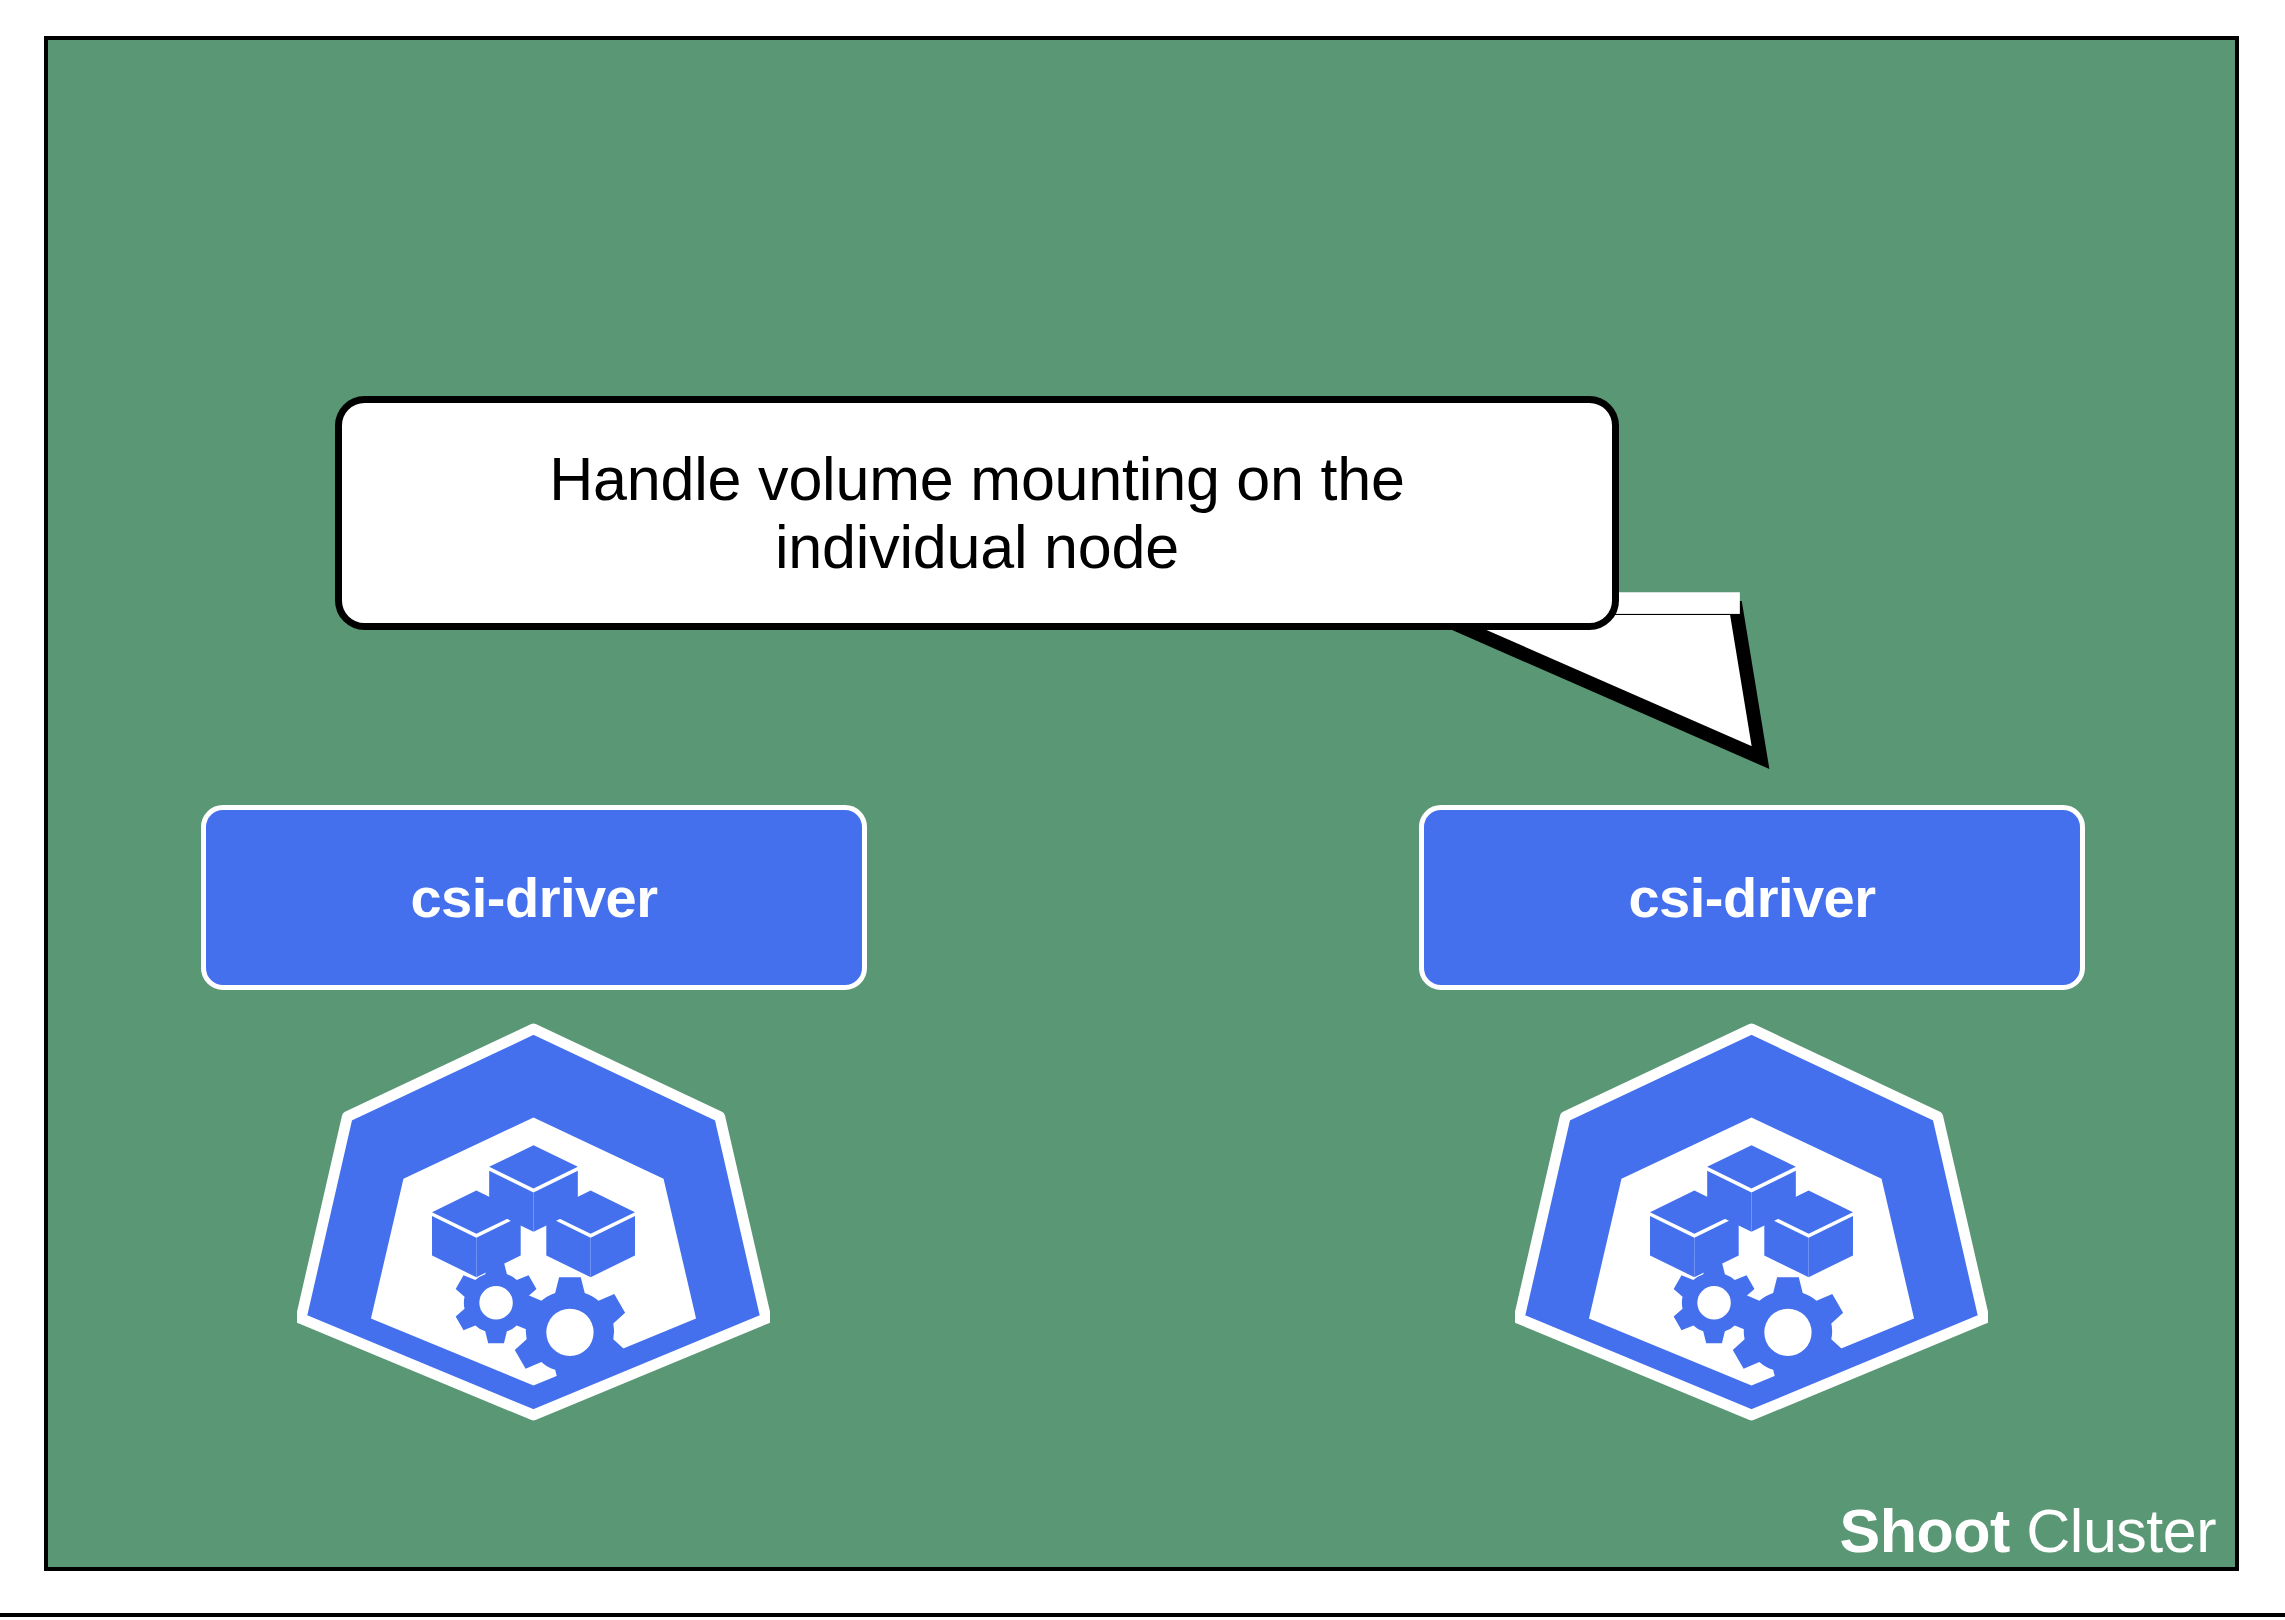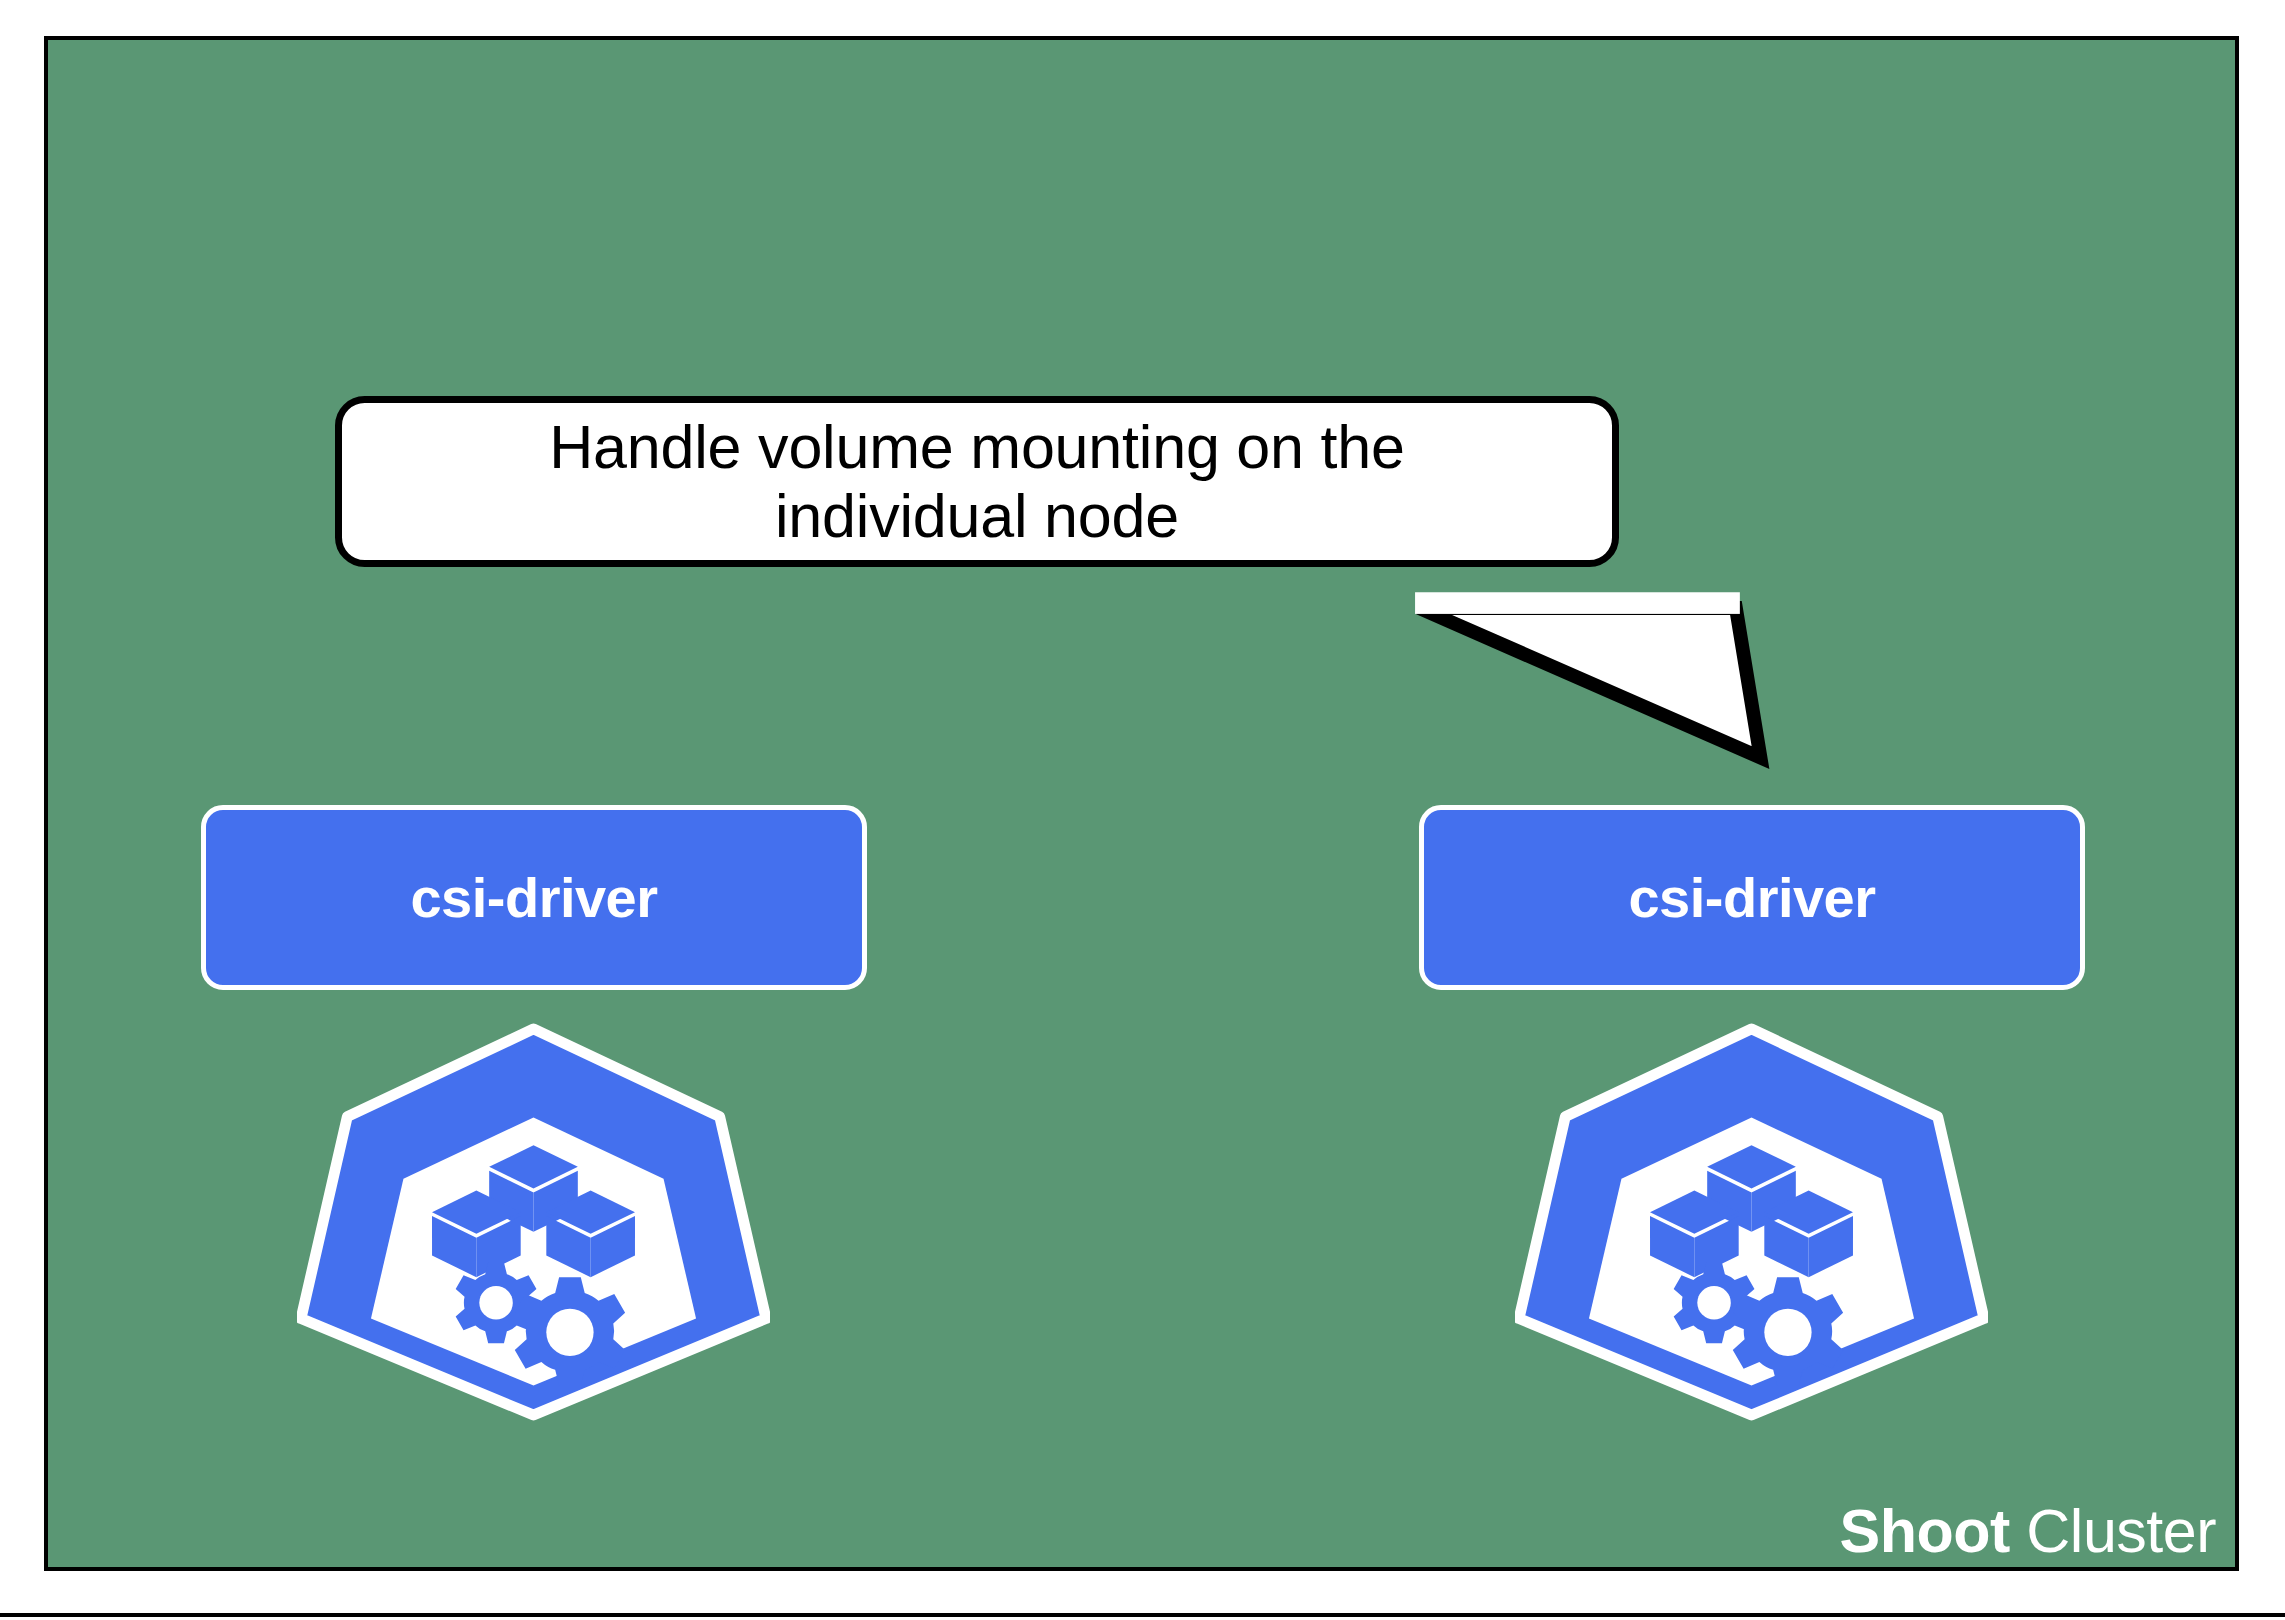--- a/index.html
+++ b/index.html
@@ -39,21 +39,21 @@
     left: 335px;
     top: 396px;
     width: 1284px;
     height: 231px;
   }
   #callout-body {
     position: absolute;
     left: 0;
     top: 0;
     width: 1284px;
-    height: 171px;
+    height: 234px;
     background: #ffffff;
     border: 7.9px solid #000000;
     border-radius: 29.6px;
     box-sizing: border-box;
     display: flex;
     align-items: center;
     justify-content: center;
   }
   #callout-text {
     font-size: 61px;

